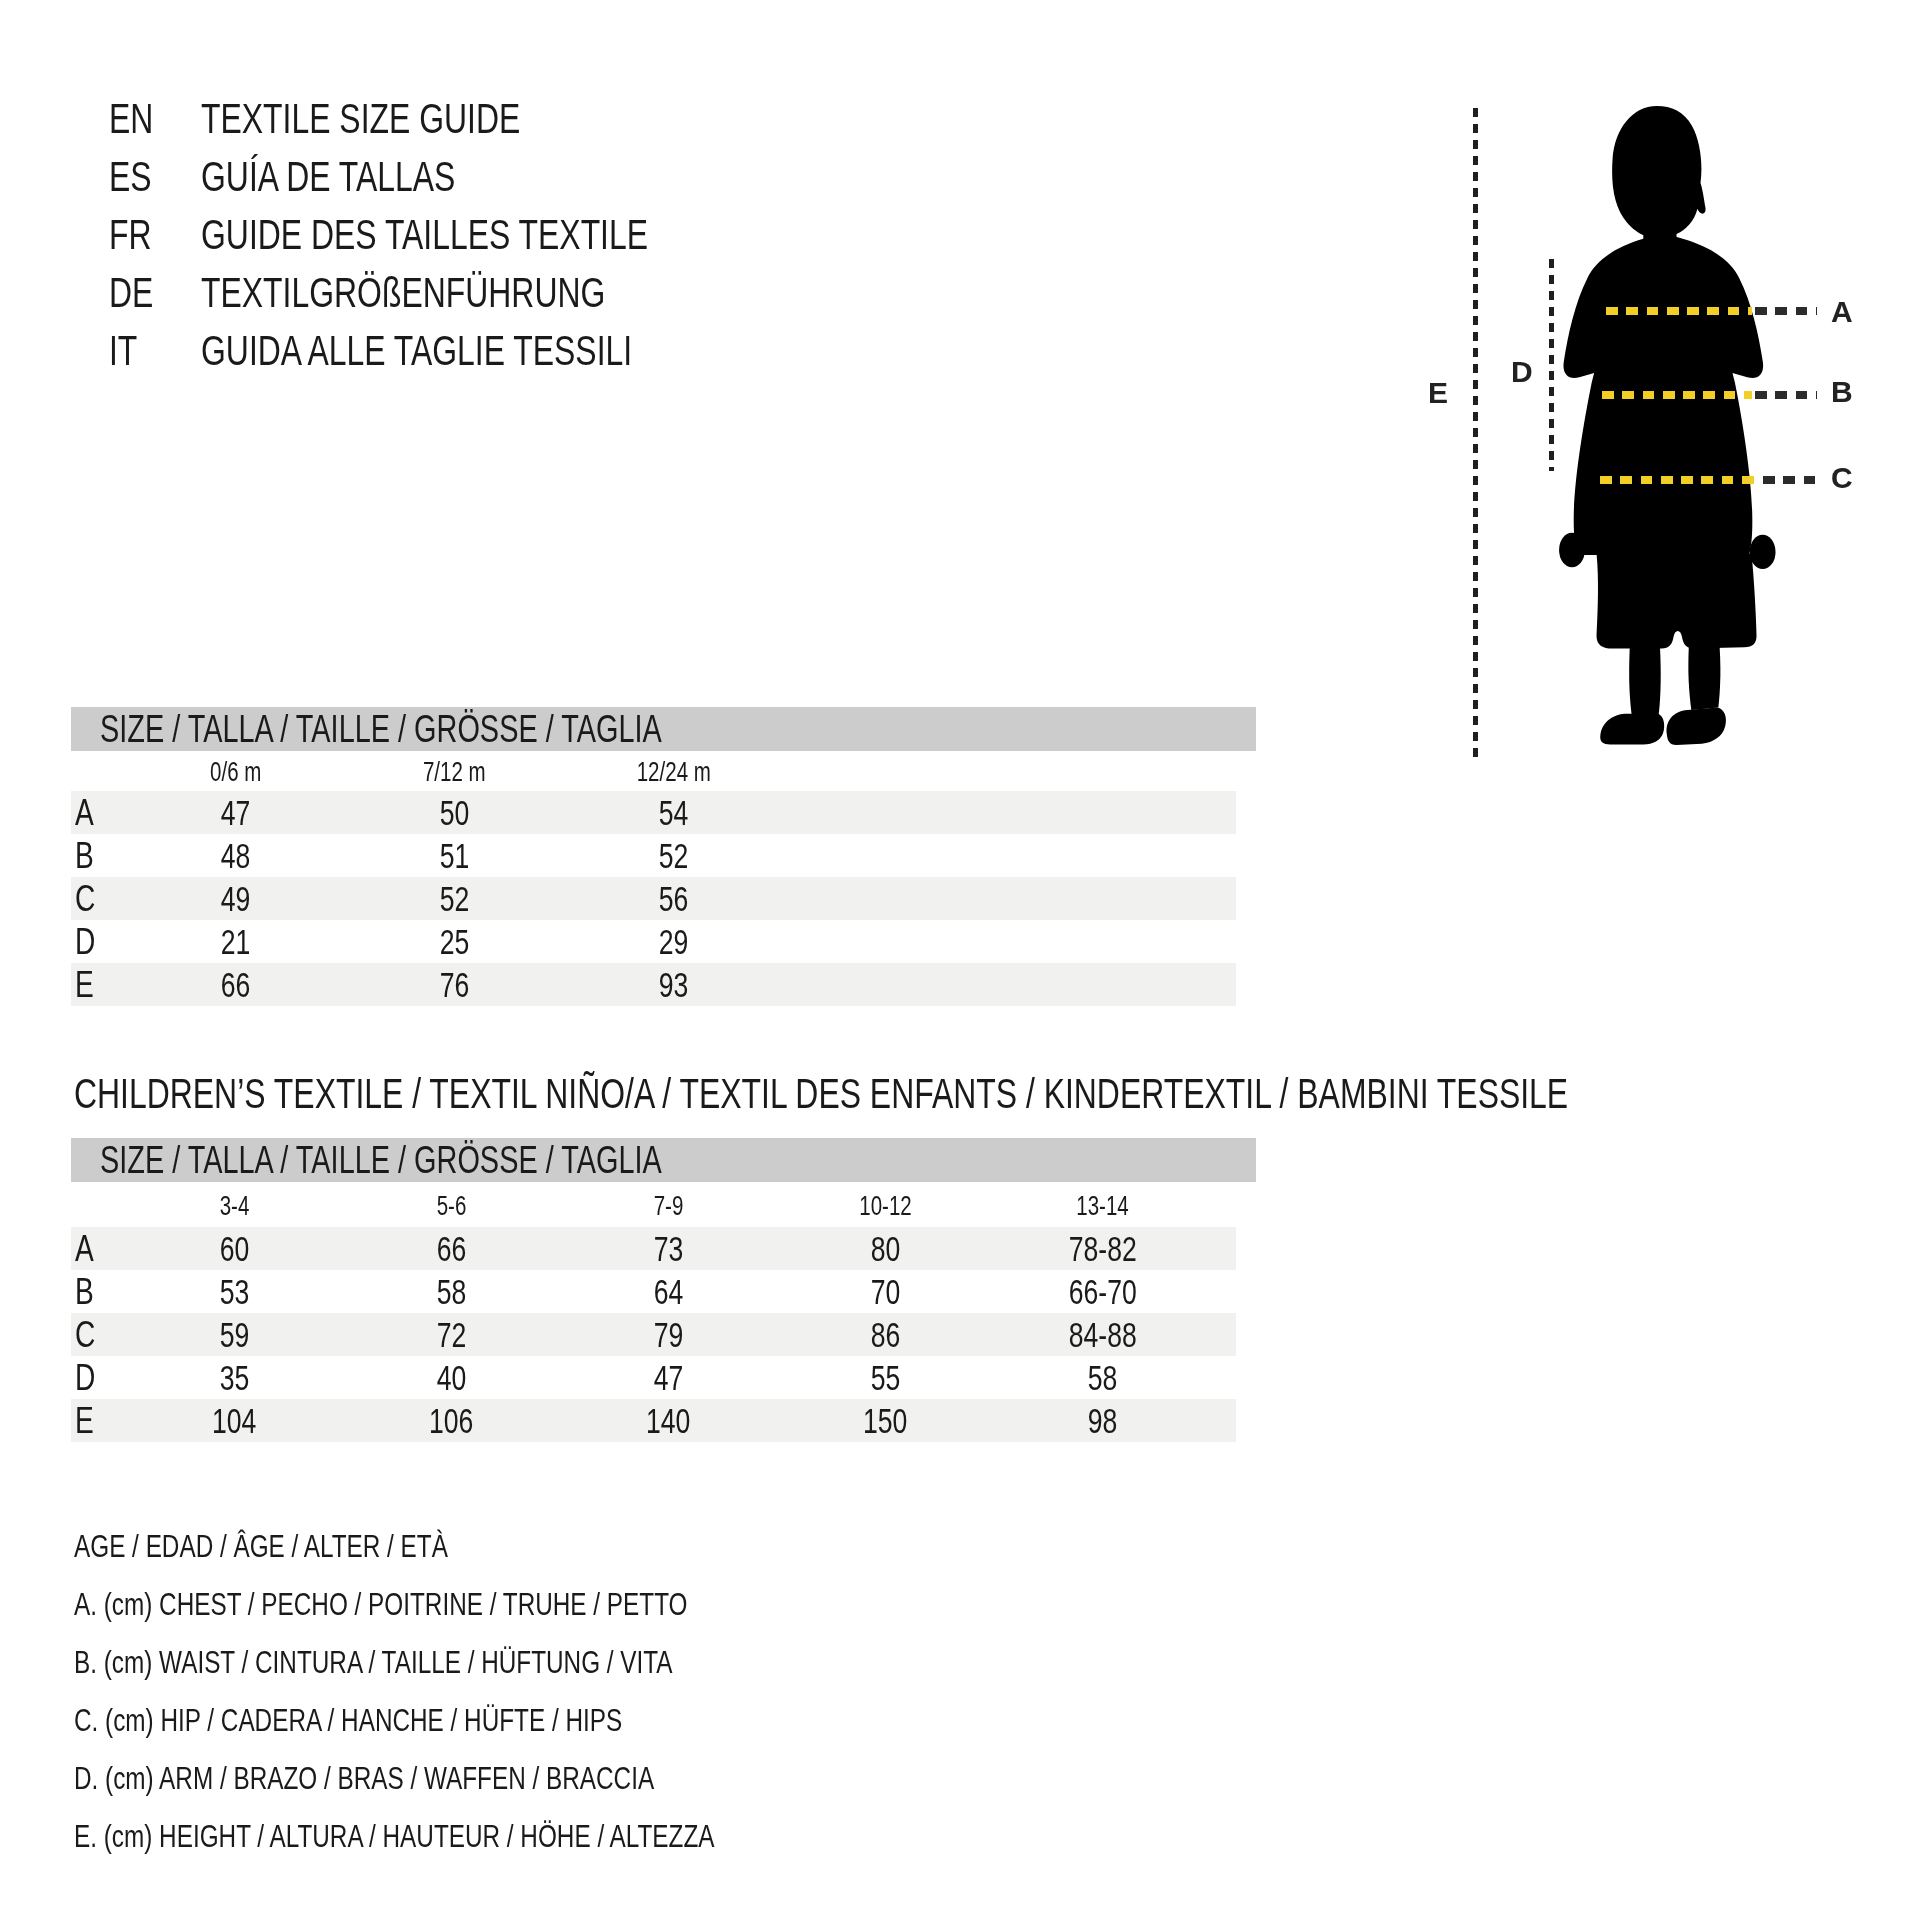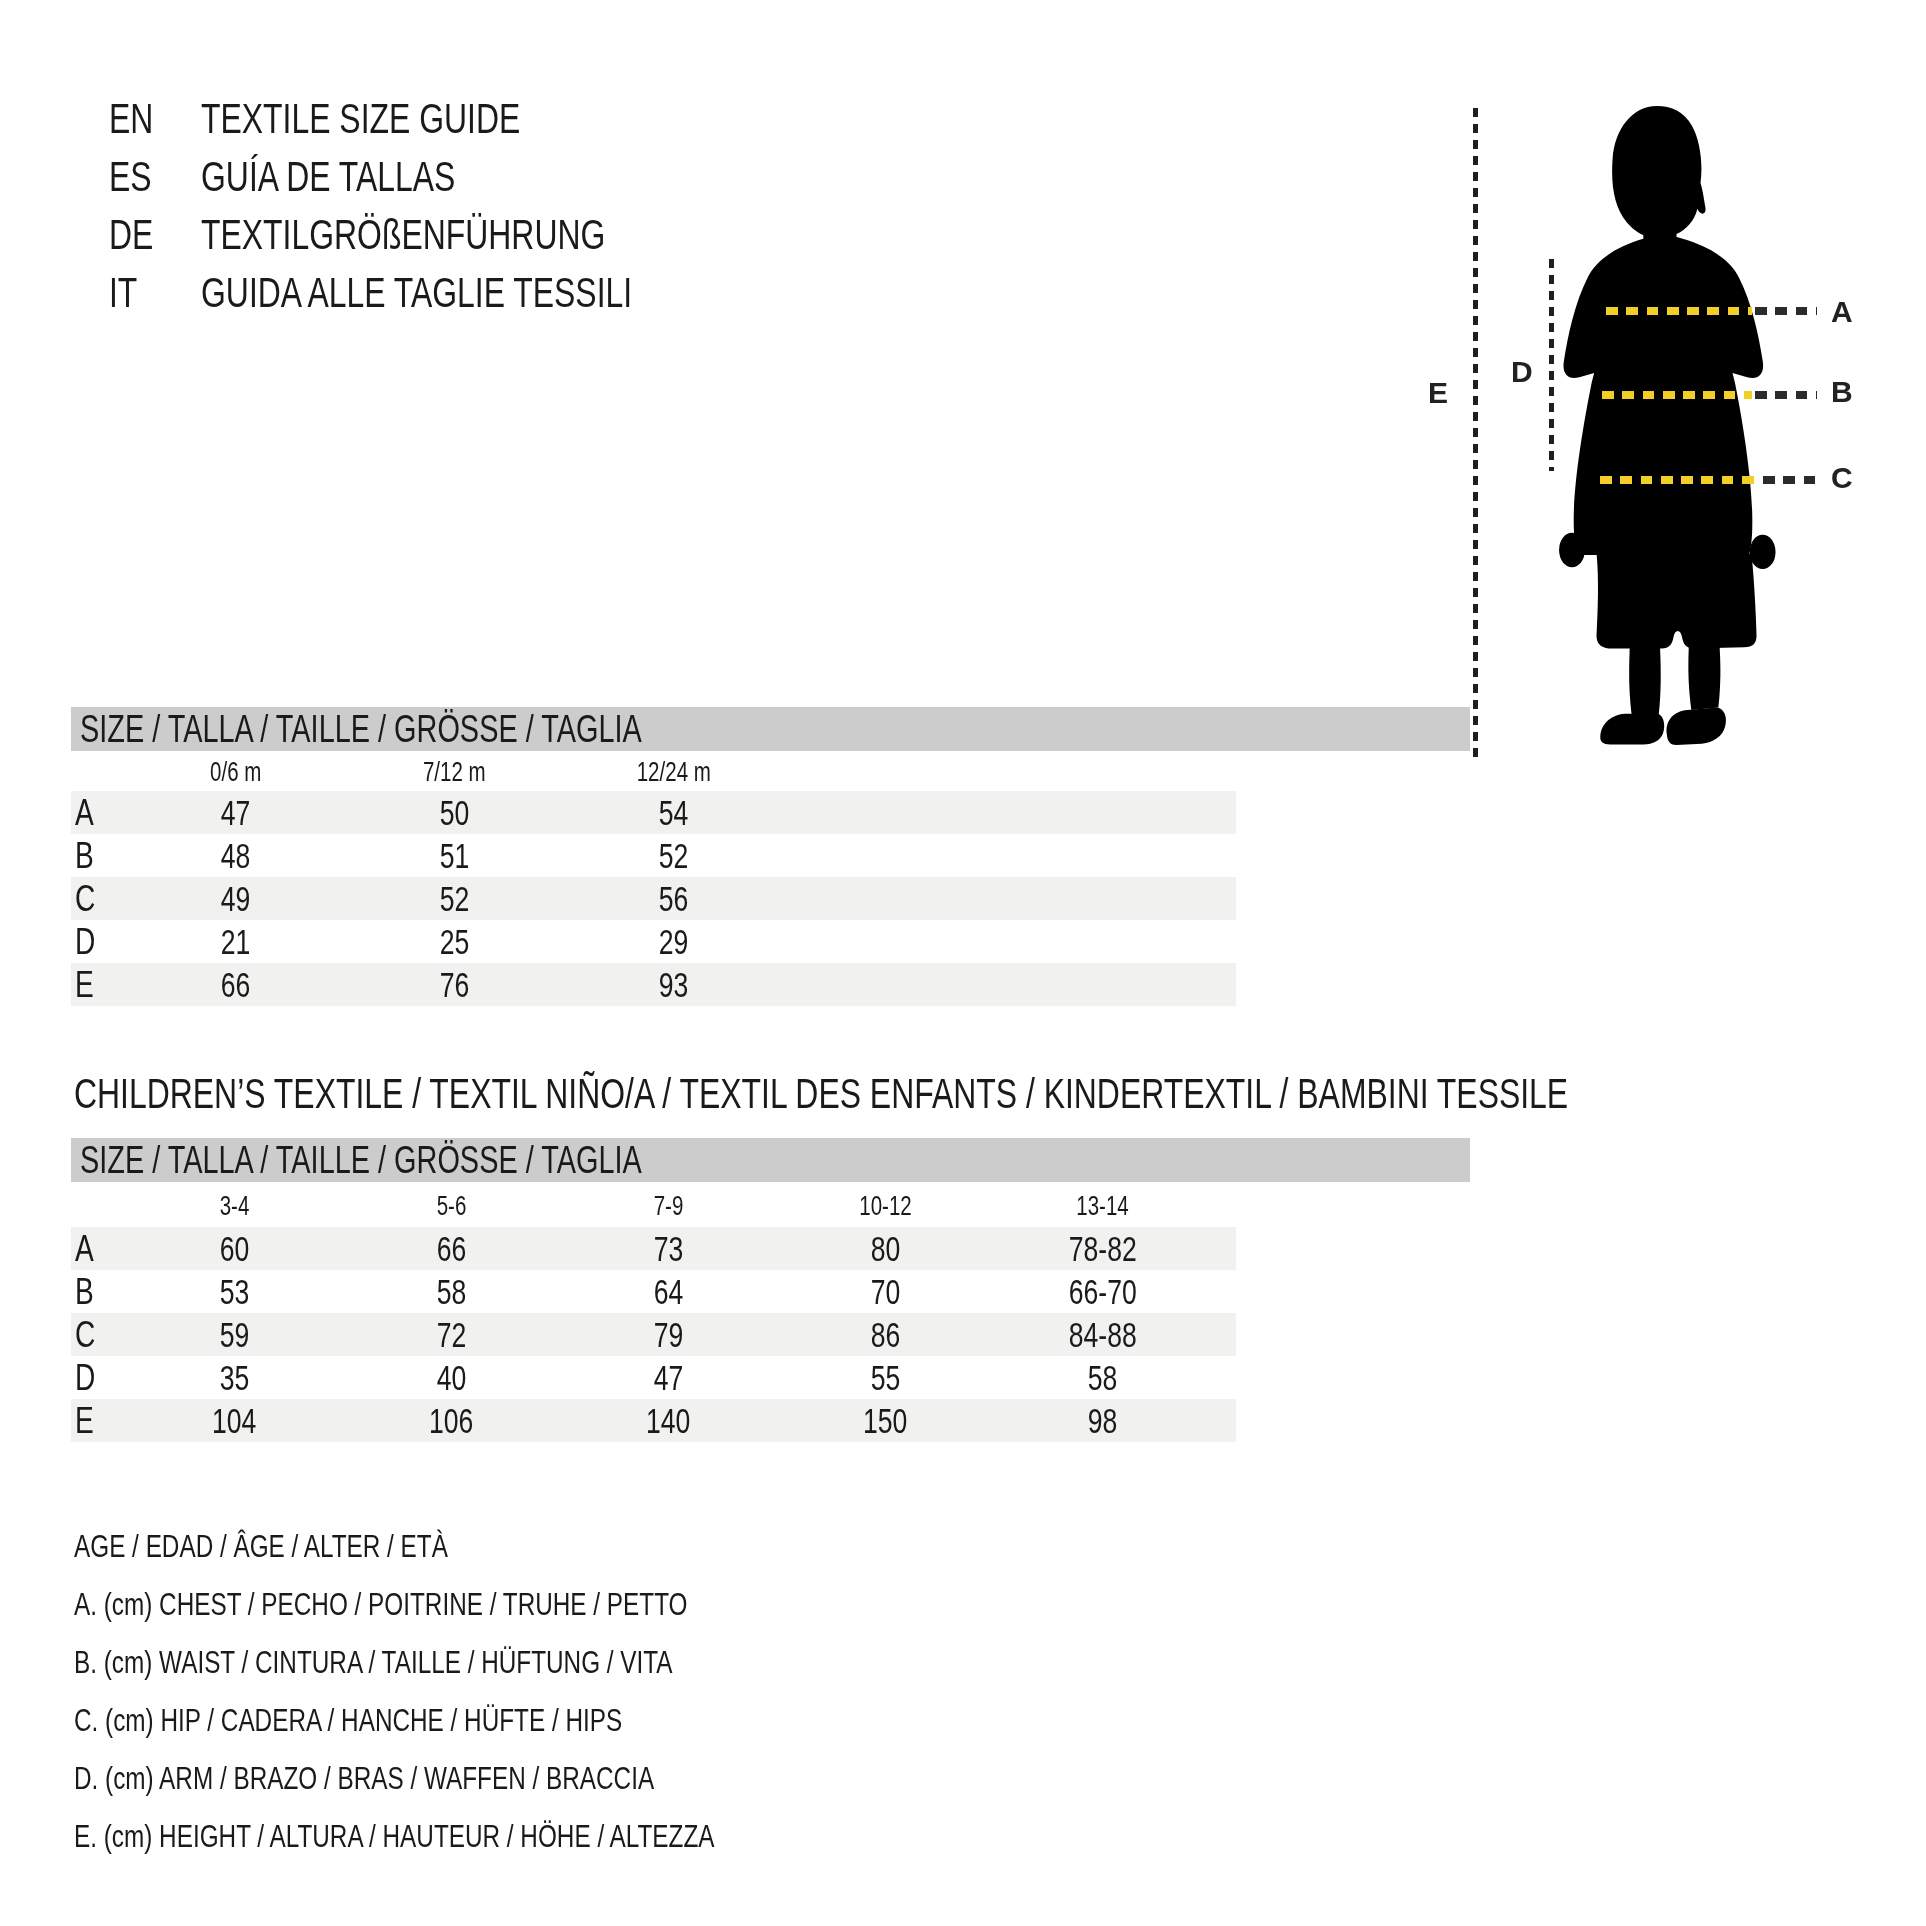--- a/index.html
+++ b/index.html
@@ -37,21 +37,21 @@
   #marker-c{left:1831px;top:461px;}
   #marker-d{left:1511px;top:355px;}
   #marker-e{left:1428px;top:376px;}
 
   
   .section-title{position:absolute;left:74px;height:44px;display:flex;align-items:center;font-size:42px;}
   #babies-title{top:641px;}
   #children-title{top:1072px;}
 
   
-  .size-bar{position:absolute;left:71px;width:1399px;background:#cccccd;display:flex;align-items:center;}
+  .size-bar{position:absolute;left:71px;width:1165px;background:#cccccd;display:flex;align-items:center;padding-left:20px;}
   #babies-bar{top:707px;height:44px;}
   #children-bar{top:1138px;height:44px;}
   .size-bar .cxl{font-size:38px;margin-left:8.6px;}
 
   .grid-b{display:grid;grid-template-columns:55px 219px 219px 219px;align-items:center;}
   .grid-c{display:grid;grid-template-columns:55px 217px 217px 217px 217px 217px;align-items:center;}
   .colhead-row{position:absolute;left:71px;width:1165px;height:38px;font-size:27px;}
   #babies-colhead{top:753px;}
   #children-colhead{top:1187px;}
   .tbl{position:absolute;left:71px;width:1165px;}
@@ -74,20 +74,24 @@
   <div id="langs">
     <div class="lang-row">
       <span class="lang-code"><span class="cxl">EN</span></span>
       <span class="cxl">TEXTILE SIZE GUIDE</span>
     </div>
     <div class="lang-row">
       <span class="lang-code"><span class="cxl">ES</span></span>
       <span class="cxl">GUÍA DE TALLAS</span>
     </div>
     <div class="lang-row">
+      <span class="lang-code"><span class="cxl">FR</span></span>
+      <span class="cxl">GUIDE DES TAILLES TEXTILE</span>
+    </div>
+    <div class="lang-row">
       <span class="lang-code"><span class="cxl">DE</span></span>
       <span class="cxl">TEXTILGRÖßENFÜHRUNG</span>
     </div>
     <div class="lang-row">
       <span class="lang-code"><span class="cxl">IT</span></span>
       <span class="cxl">GUIDA ALLE TAGLIE TESSILI</span>
     </div>
   </div>
 
   <div id="figure-wrap">

